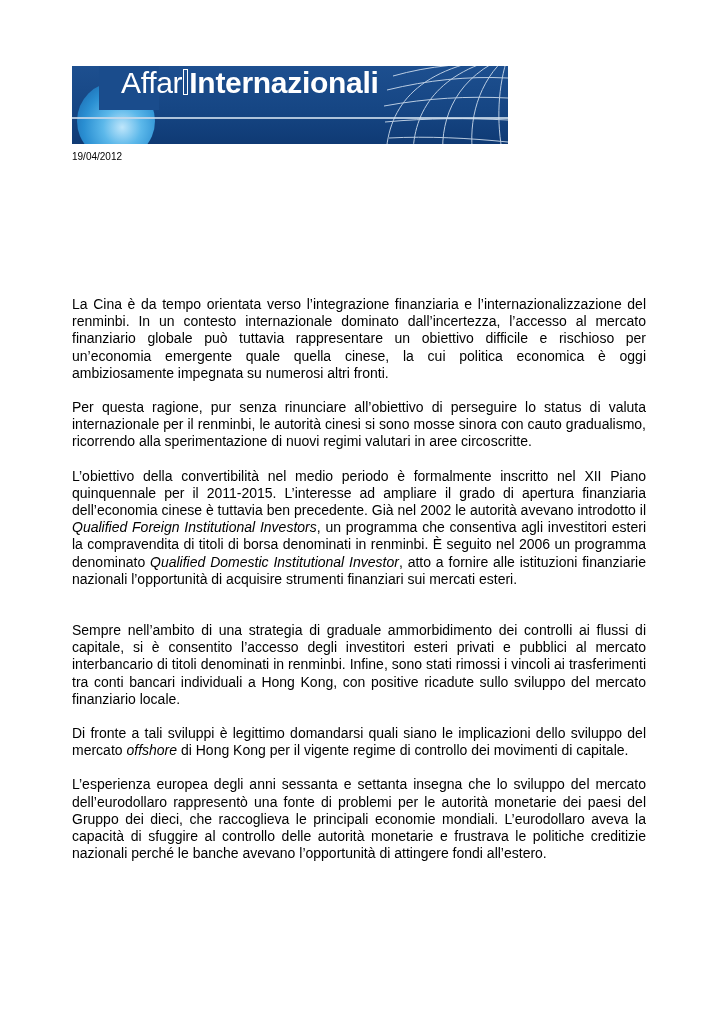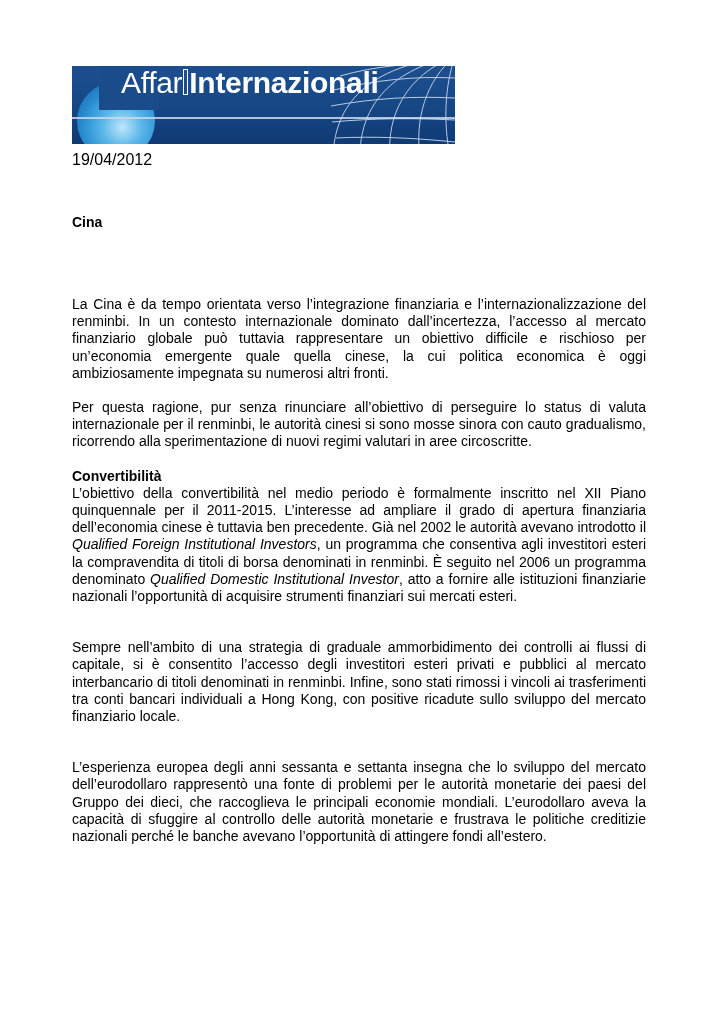--- a/index.html
+++ b/index.html
@@ -16,21 +16,21 @@
       color: #000000;
     }
     .page {
       position: absolute;
       left: 72px;
       top: 66px;
       width: 574px;
     }
     .banner {
       position: relative;
-      width: 383px;
+      width: 436px;
       height: 78px;
       background: linear-gradient(180deg, #1d4f8f 0%, #164684 55%, #0f3a74 100%);
       overflow: hidden;
     }
     .banner .sphere {
       position: absolute;
       left: 5px;
       top: 16px;
       width: 78px;
       height: 78px;
@@ -90,21 +90,21 @@
     }
     .banner svg.globe {
       position: absolute;
       right: 0;
       top: 0;
     }
     .date {
       position: absolute;
       top: 85px;
       left: 0;
-      font-size: 16px;
+      font-size: 10px;
     }
     .heading-block {
       position: absolute;
       top: 147px;
       left: 0;
       font-size: 14px;
       line-height: 18px;
     }
     .heading-block .kicker,
     .heading-block .headline {
@@ -155,32 +155,31 @@
       </g>
     </svg>
     <div class="title">
       <span class="light">Affar</span><span class="bar"></span><span class="bold">Internazionali</span>
     </div>
   </div>
 
   <div class="date">19/04/2012</div>
 
   <div class="heading-block">
-    <div class="kicker">Cina</div>
   </div>
 
   <div class="body">
     <p>La Cina è da tempo orientata verso l’integrazione finanziaria e l’internazionalizzazione del renminbi. In un contesto internazionale dominato dall’incertezza, l’accesso al mercato finanziario globale può tuttavia rappresentare un obiettivo difficile e rischioso per un’economia emergente quale quella cinese, la cui politica economica è oggi ambiziosamente impegnata su numerosi altri fronti.</p>
     <div class="gap-1"></div>
     <p>Per questa ragione, pur senza rinunciare all’obiettivo di perseguire lo status di valuta internazionale per il renminbi, le autorità cinesi si sono mosse sinora con cauto gradualismo, ricorrendo alla sperimentazione di nuovi regimi valutari in aree circoscritte.</p>
     <div class="gap-1"></div>
 
-    <h3>Convertibilità</h3>
     <p><span>L’obiettivo della convertibilità nel medio periodo è formalmente inscritto nel XII Piano quinquennale per il 2011-2015. L’interesse ad ampliare il grado di apertura finanziaria dell’economia cinese è tuttavia ben precedente. Già nel 2002 le autorità avevano introdotto il </span><em>Qualified Foreign Institutional Investors</em><span>, un programma che consentiva agli investitori esteri la compravendita di titoli di borsa denominati in renminbi. È seguito nel 2006 un programma denominato </span><em>Qualified Domestic Institutional Investor</em><span>, atto a fornire alle istituzioni finanziarie nazionali l’opportunità di acquisire strumenti finanziari sui mercati esteri.</span></p>
     <div class="gap-2"></div>
     <p>Sempre nell’ambito di una strategia di graduale ammorbidimento dei controlli ai flussi di capitale, si è consentito l’accesso degli investitori esteri privati e pubblici al mercato interbancario di titoli denominati in renminbi. Infine, sono stati rimossi i vincoli ai trasferimenti tra conti bancari individuali a Hong Kong, con positive ricadute sullo sviluppo del mercato finanziario locale.</p>
     <div class="gap-1"></div>
+    <p><span>Di fronte a tali sviluppi è legittimo domandarsi quali siano le implicazioni dello sviluppo del mercato </span><em>offshore</em><span> di Hong Kong per il vigente regime di controllo dei movimenti di capitale.</span></p>
     <div class="gap-1"></div>
 
     <p>L’esperienza europea degli anni sessanta e settanta insegna che lo sviluppo del mercato dell’eurodollaro rappresentò una fonte di problemi per le autorità monetarie dei paesi del Gruppo dei dieci, che raccoglieva le principali economie mondiali. L’eurodollaro aveva la capacità di sfuggire al controllo delle autorità monetarie e frustrava le politiche creditizie nazionali perché le banche avevano l’opportunità di attingere fondi all’estero.</p>
   </div>
 
 </div>
 
 </body></html>

